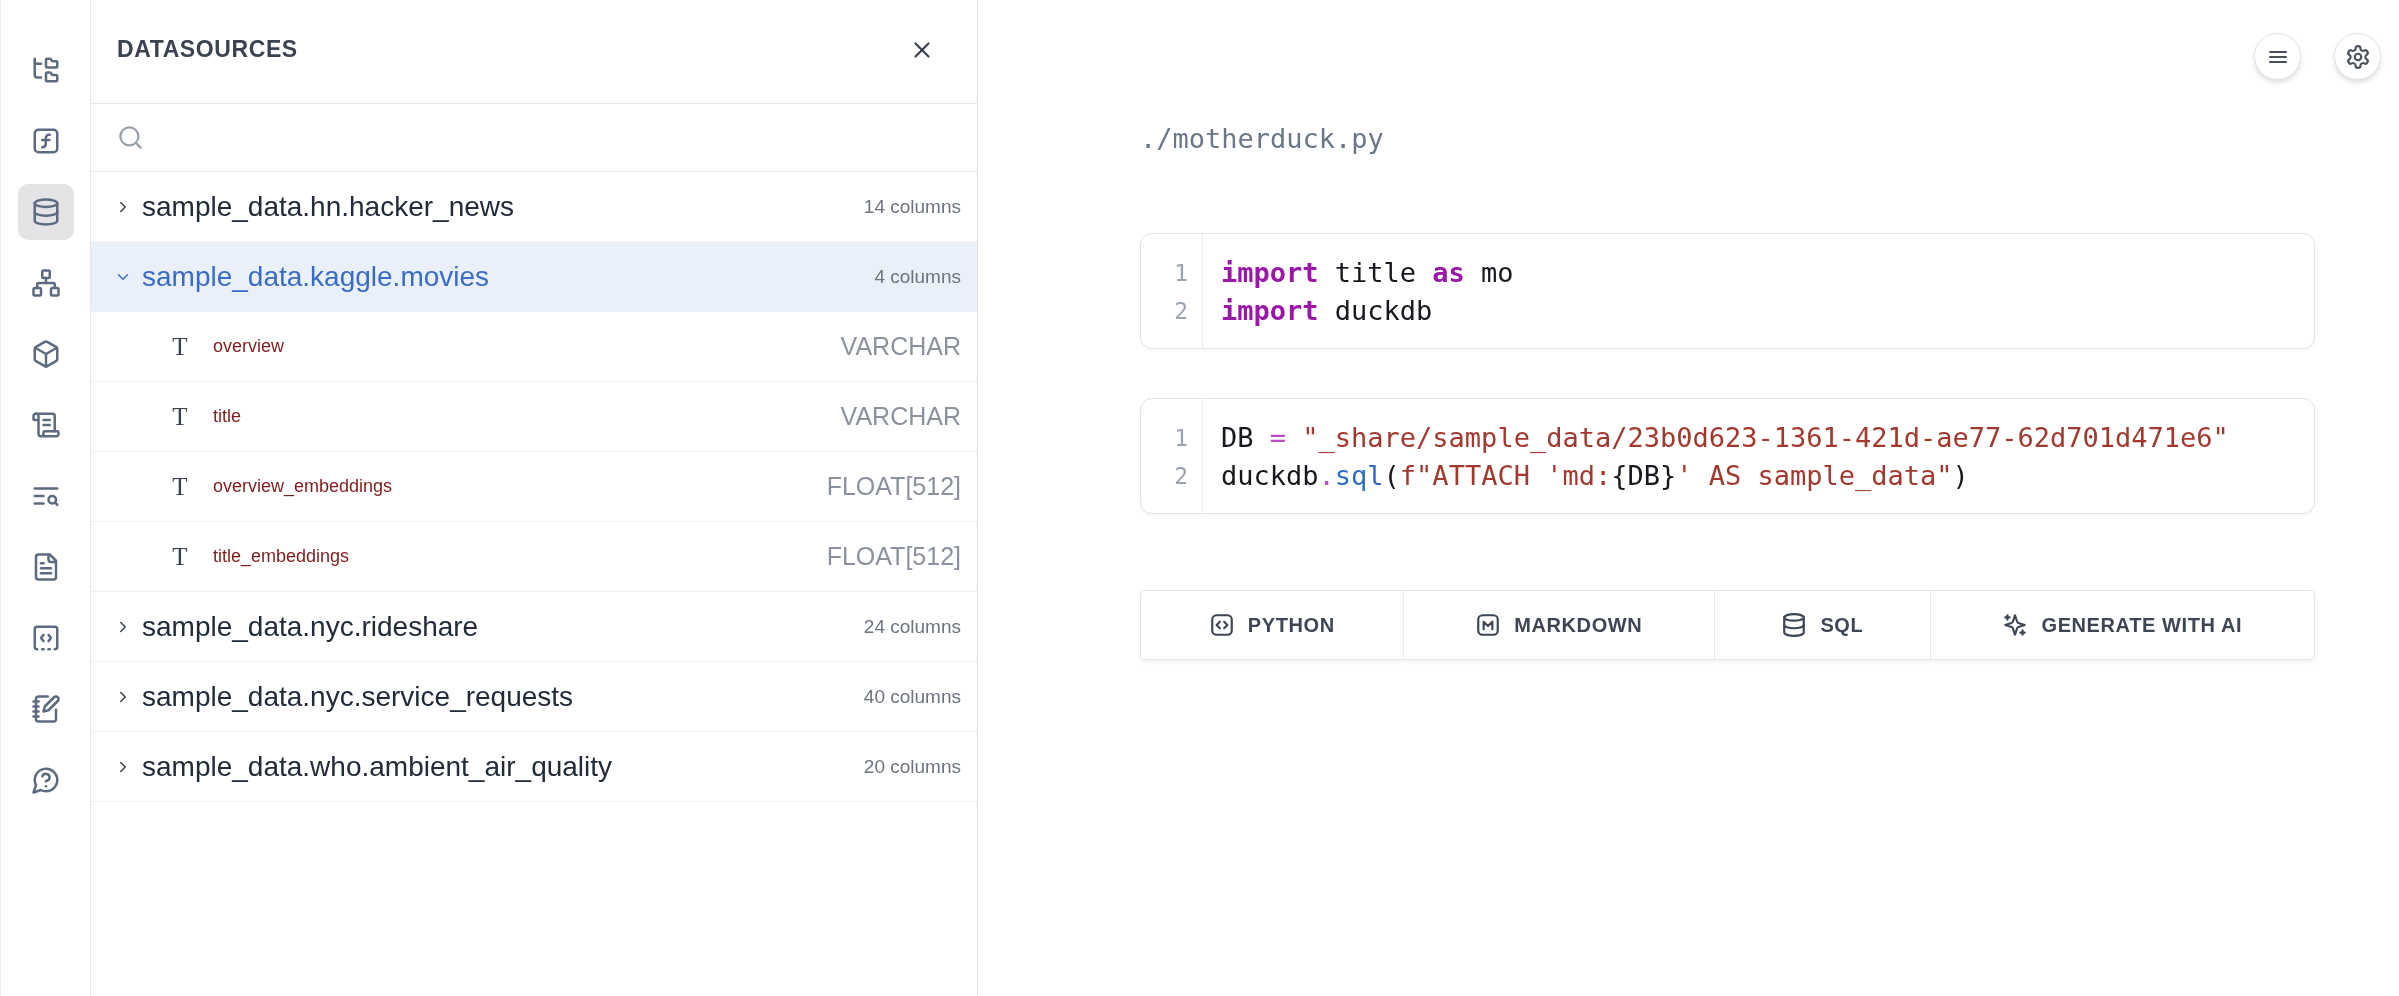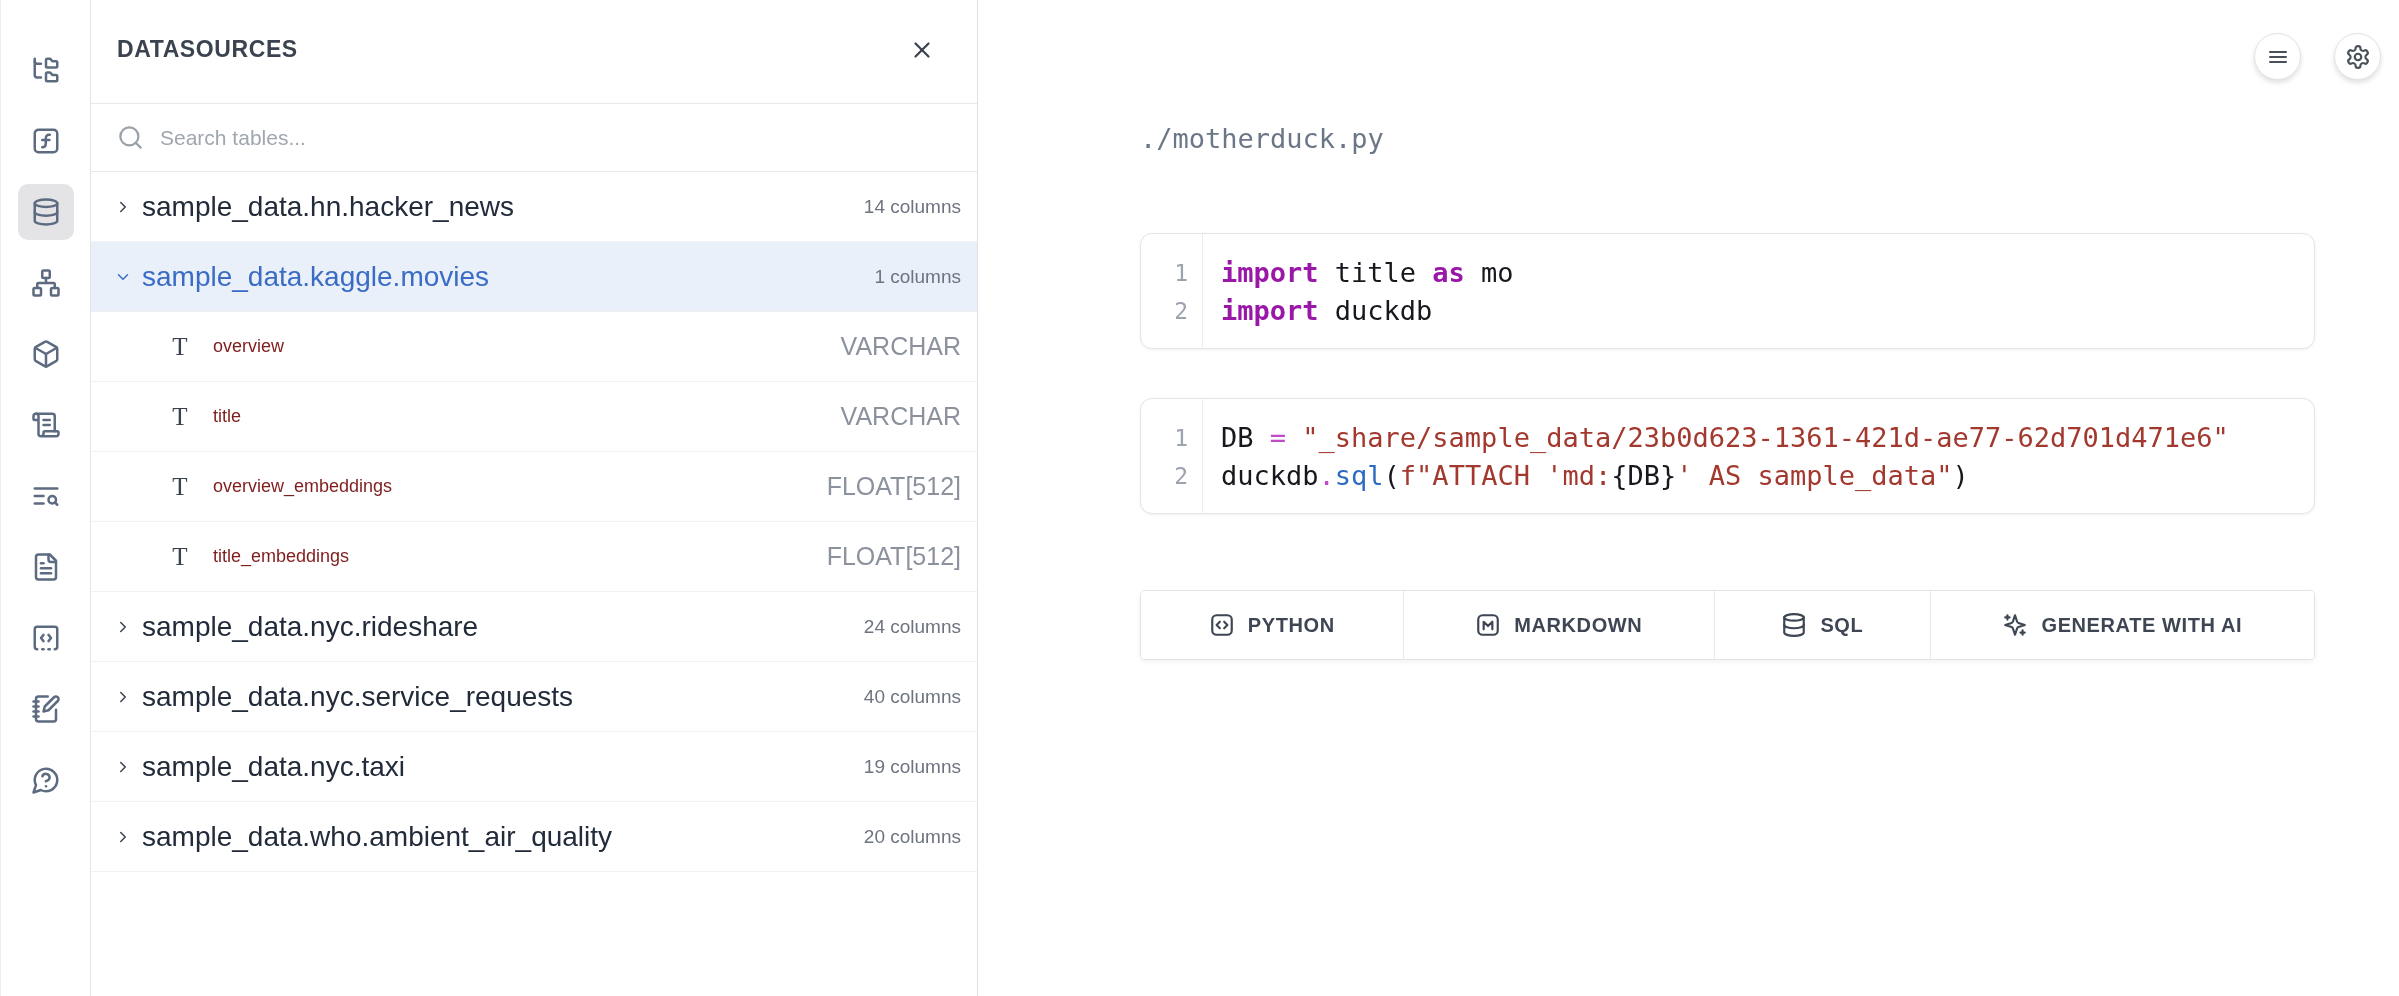--- a/index.html
+++ b/index.html
@@ -205,40 +205,39 @@
           </span>
       </button>
     </header>
     <div class="search-row">
       <span class="icn" style="width:27px;height:27px" id="search-slot">
           <svg viewBox="0 0 24 24" fill="none" stroke="currentColor" stroke-width="2" stroke-linecap="round" stroke-linejoin="round">
             <circle cx="11" cy="11" r="8"></circle>
             <path d="m21 21-4.3-4.3"></path>
           </svg>
         </span>
-      <input class="search-input" type="text" placeholder="Search tables..." style="">
     </div>
     <div class="tree" id="tree">
         <div class="t-row">
           <span class="icn chev" style="height: 18px; width: 18px;">
             <svg viewBox="0 0 24 24" fill="none" stroke="currentColor" stroke-width="2" stroke-linecap="round" stroke-linejoin="round">
               <path d="m9 18 6-6-6-6"></path>
             </svg>
           </span>
           <span class="t-name">sample_data.hn.hacker_news</span>
           <span class="t-count">14 columns</span>
         </div>
         <div class="t-row selected">
           <span class="icn chev" style="height: 18px; width: 18px;">
             <svg viewBox="0 0 24 24" fill="none" stroke="currentColor" stroke-width="2" stroke-linecap="round" stroke-linejoin="round">
               <path d="m6 9 6 6 6-6"></path>
             </svg>
           </span>
           <span class="t-name">sample_data.kaggle.movies</span>
-          <span class="t-count">1 columns</span>
+          <span class="t-count">4 columns</span>
         </div>
         <div class="c-row">
           <span class="t-glyph">T</span>
           <span class="c-name">overview</span>
           <span class="c-type">VARCHAR</span>
         </div>
         <div class="c-row">
           <span class="t-glyph">T</span>
           <span class="c-name">title</span>
           <span class="c-type">VARCHAR</span>
@@ -263,29 +262,20 @@
           <span class="t-count">24 columns</span>
         </div>
         <div class="t-row">
           <span class="icn chev" style="height: 18px; width: 18px;">
             <svg viewBox="0 0 24 24" fill="none" stroke="currentColor" stroke-width="2" stroke-linecap="round" stroke-linejoin="round">
               <path d="m9 18 6-6-6-6"></path>
             </svg>
           </span>
           <span class="t-name">sample_data.nyc.service_requests</span>
           <span class="t-count">40 columns</span>
-        </div>
-        <div class="t-row">
-          <span class="icn chev" style="height: 18px; width: 18px;">
-            <svg viewBox="0 0 24 24" fill="none" stroke="currentColor" stroke-width="2" stroke-linecap="round" stroke-linejoin="round">
-              <path d="m9 18 6-6-6-6"></path>
-            </svg>
-          </span>
-          <span class="t-name">sample_data.nyc.taxi</span>
-          <span class="t-count">19 columns</span>
         </div>
         <div class="t-row">
           <span class="icn chev" style="height: 18px; width: 18px;">
             <svg viewBox="0 0 24 24" fill="none" stroke="currentColor" stroke-width="2" stroke-linecap="round" stroke-linejoin="round">
               <path d="m9 18 6-6-6-6"></path>
             </svg>
           </span>
           <span class="t-name">sample_data.who.ambient_air_quality</span>
           <span class="t-count">20 columns</span>
         </div>

